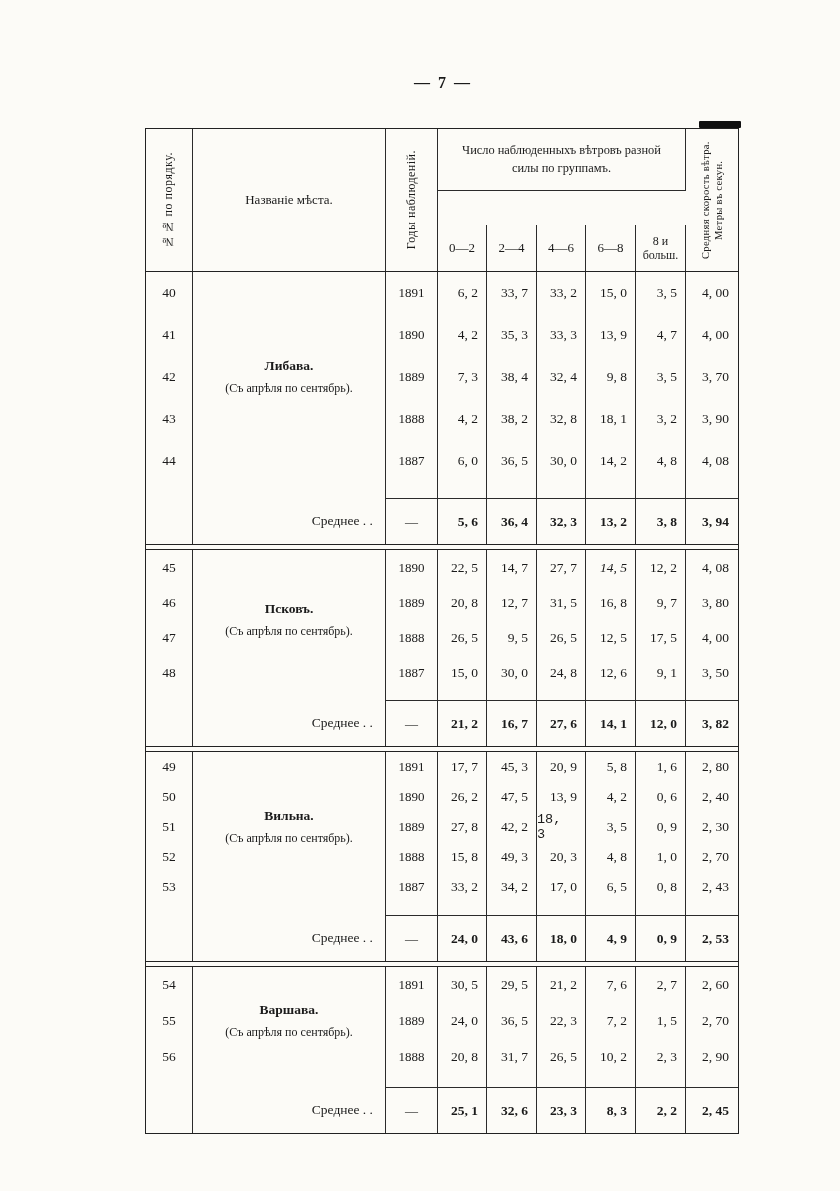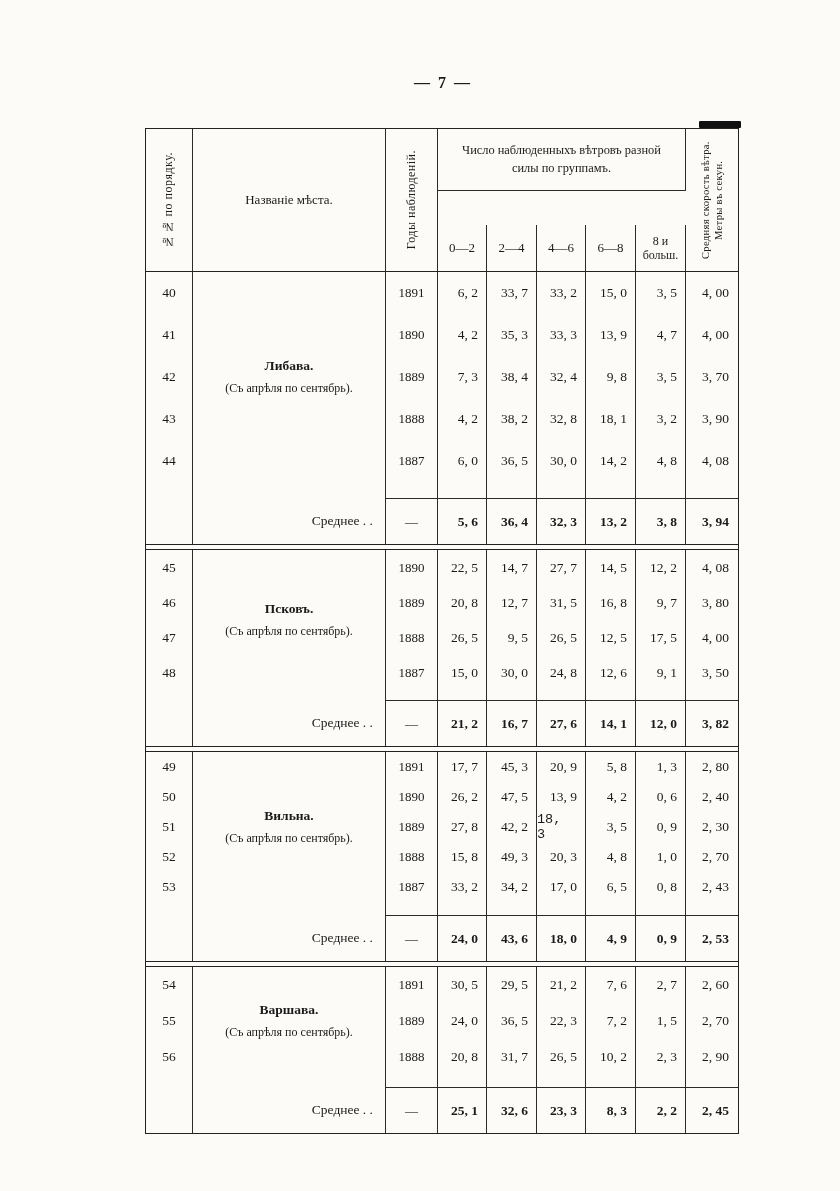--- a/index.html
+++ b/index.html
@@ -151,21 +151,21 @@
       <div class="grid group" style="grid-template-rows: repeat(4, 35px) 10px 46px;">
         <div class="c br place" style="grid-area: 1 / 2 / span 4;">
           <div class="pname">Псковъ.</div>
           <div class="pnote">(Съ апрѣля по сентябрь).</div>
         </div>
         <div class="c br num" style="grid-area: 1 / 1;">45</div>
         <div class="c br year" style="grid-area: 1 / 3;">1890</div>
         <div class="c br val" style="grid-area: 1 / 4;">22, 5</div>
         <div class="c br val" style="grid-area: 1 / 5;">14, 7</div>
         <div class="c br val" style="grid-area: 1 / 6;">27, 7</div>
-        <div class="c br val" style="grid-area: 1 / 7;">14, 5</div>
+        <div class="c br val" style="grid-area: 1 / 7; font-style: italic;">14, 5</div>
         <div class="c br val" style="grid-area: 1 / 8;">12, 2</div>
         <div class="c spd" style="grid-area: 1 / 9;">4, 08</div>
         <div class="c br num" style="grid-area: 2 / 1;">46</div>
         <div class="c br year" style="grid-area: 2 / 3;">1889</div>
         <div class="c br val" style="grid-area: 2 / 4;">20, 8</div>
         <div class="c br val" style="grid-area: 2 / 5;">12, 7</div>
         <div class="c br val" style="grid-area: 2 / 6;">31, 5</div>
         <div class="c br val" style="grid-area: 2 / 7;">16, 8</div>
         <div class="c br val" style="grid-area: 2 / 8;">9, 7</div>
         <div class="c spd" style="grid-area: 2 / 9;">3, 80</div>
@@ -209,21 +209,21 @@
         <div class="c br place" style="grid-area: 1 / 2 / span 5;">
           <div class="pname">Вильна.</div>
           <div class="pnote">(Съ апрѣля по сентябрь).</div>
         </div>
         <div class="c br num" style="grid-area: 1 / 1;">49</div>
         <div class="c br year" style="grid-area: 1 / 3;">1891</div>
         <div class="c br val" style="grid-area: 1 / 4;">17, 7</div>
         <div class="c br val" style="grid-area: 1 / 5;">45, 3</div>
         <div class="c br val" style="grid-area: 1 / 6;">20, 9</div>
         <div class="c br val" style="grid-area: 1 / 7;">5, 8</div>
-        <div class="c br val" style="grid-area: 1 / 8;">1, 3</div>
+        <div class="c br val" style="grid-area: 1 / 8;">1, 6</div>
         <div class="c spd" style="grid-area: 1 / 9;">2, 80</div>
         <div class="c br num" style="grid-area: 2 / 1;">50</div>
         <div class="c br year" style="grid-area: 2 / 3;">1890</div>
         <div class="c br val" style="grid-area: 2 / 4;">26, 2</div>
         <div class="c br val" style="grid-area: 2 / 5;">47, 5</div>
         <div class="c br val" style="grid-area: 2 / 6;">13, 9</div>
         <div class="c br val" style="grid-area: 2 / 7;">4, 2</div>
         <div class="c br val" style="grid-area: 2 / 8;">0, 6</div>
         <div class="c spd" style="grid-area: 2 / 9;">2, 40</div>
         <div class="c br num" style="grid-area: 3 / 1;">51</div>

